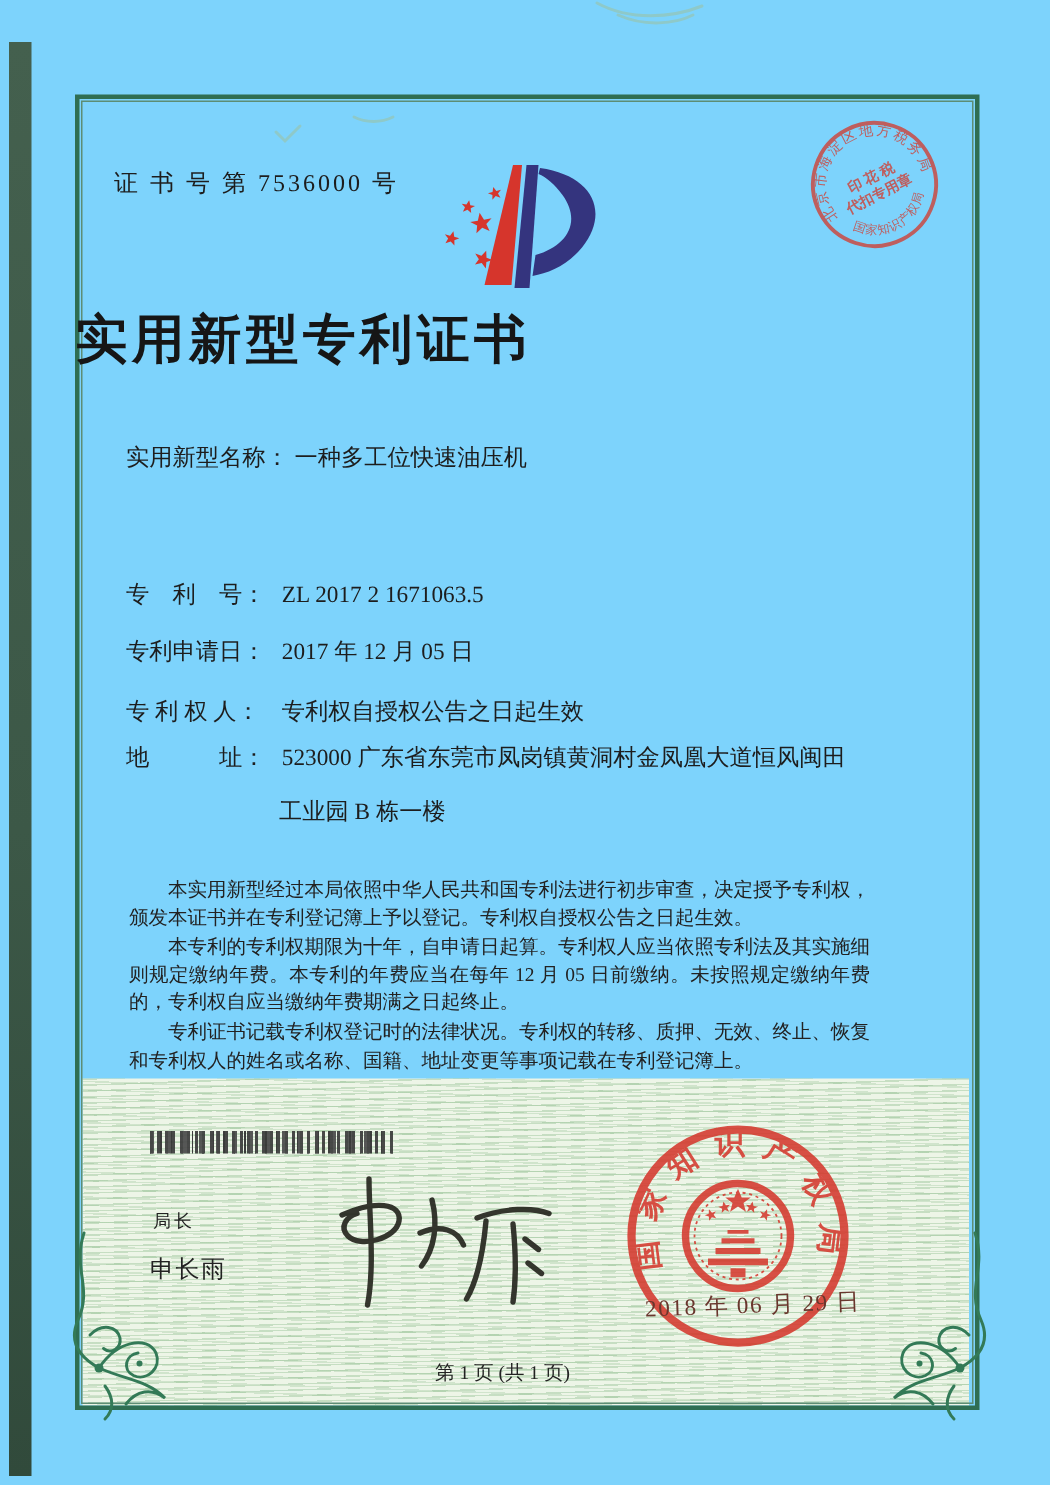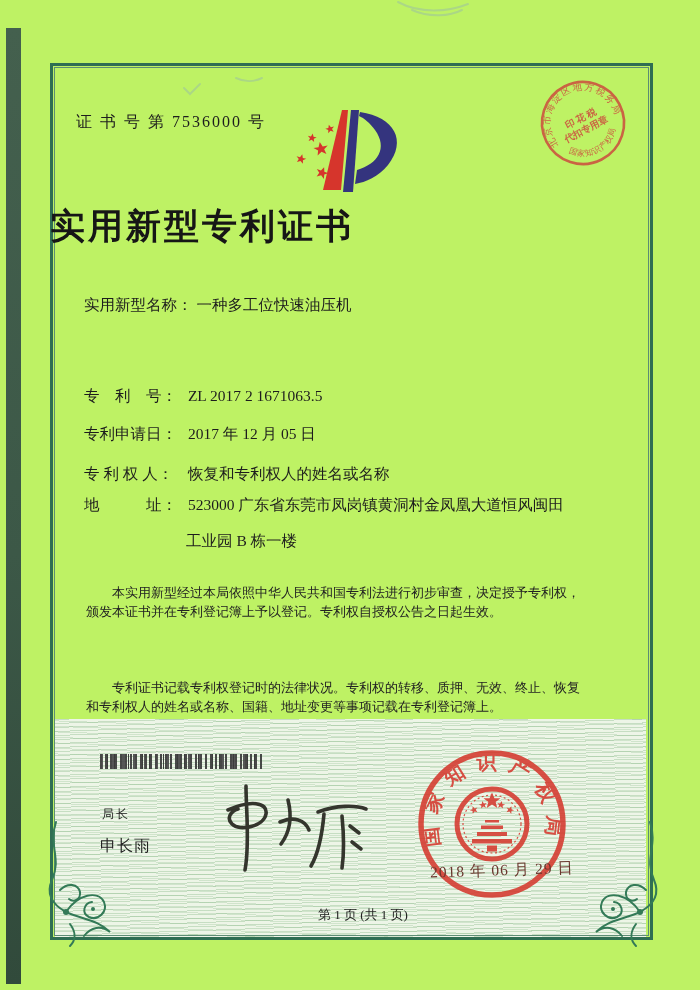--- a/index.html
+++ b/index.html
@@ -1,17 +1,17 @@
 <!DOCTYPE html>
 <html><head>
 <meta charset="utf-8">
 <style>
   html,body{margin:0;padding:0;}
   body{width:700px;height:990px;background:#faf8f1;font-family:"Liberation Serif","DejaVu Serif",serif;overflow:hidden;}
-  .photo{position:relative;width:700px;height:990px;background:#bef264;text-decoration:underline;}
+  .photo{position:relative;width:700px;height:990px;background:#7dd3fc;text-decoration:underline;}
   .edge-strip{position:absolute;left:6px;top:28px;width:15px;height:956px;
     background:linear-gradient(180deg,#44604e 0%,#3c5847 55%,#314a3b 100%);}
   .frame{position:absolute;left:50px;top:63px;width:597px;height:871px;border:3px solid #2f6e53;}
   .frame-inner{position:absolute;inset:1px;border:1px solid #5d8d74;}
   .band{position:absolute;left:55px;top:719px;width:591px;height:218px;
     background-color:#edf5e7;
     background-image:
       repeating-linear-gradient(178deg,rgba(134,184,134,.38) 0 1px,rgba(0,0,0,0) 1px 4px),
       repeating-linear-gradient(182deg,rgba(134,184,134,.28) 0 1px,rgba(0,0,0,0) 1px 5.5px);}
   .cert-no{position:absolute;left:76px;top:112px;font-size:16px;letter-spacing:2px;color:#1d1d1d;}
@@ -31,21 +31,21 @@
     background-image:
       repeating-linear-gradient(90deg,#3b3b3b 0 2px,rgba(0,0,0,0) 2px 5px),
       repeating-linear-gradient(90deg,#2e2e2e 0 1px,rgba(0,0,0,0) 1px 7px),
       repeating-linear-gradient(90deg,#4a4a4a 0 3px,rgba(0,0,0,0) 3px 11px);}
   .director-label{position:absolute;left:102px;top:806px;font-size:12px;color:#222;
     font-family:"Liberation Sans","DejaVu Sans",sans-serif;letter-spacing:2px;text-align:center;}
   .director-name{position:absolute;left:100px;top:836px;font-size:16px;color:#222;
     font-family:"Liberation Sans","DejaVu Sans",sans-serif;letter-spacing:1px;}
   .seal-date{position:absolute;left:430px;top:860px;width:150px;font-size:15.5px;color:#69362d;
     letter-spacing:1px;transform:rotate(-2deg);white-space:nowrap;}
-  .footer{position:absolute;left:50px;top:906px;width:570px;text-align:center;font-size:13px;color:#222;padding-left:28px;}
+  .footer{position:absolute;left:50px;top:906px;width:570px;text-align:center;font-size:13px;color:#222;}
   svg{position:absolute;overflow:visible;}
   .sig{left:198px;top:778px;}
   .logo{left:283px;top:108px;}
   .seal{left:408px;top:740px;}
   .stamp{left:533px;top:71px;}
   .fl-left{left:46px;top:820px;}
   .fl-right{left:576px;top:820px;}
   .scribble{left:0;top:0;}
   .seal-text{font-size:20px;font-weight:700;letter-spacing:11px;fill:#d5392e;
     font-family:"Liberation Serif","DejaVu Serif",serif;}
@@ -125,30 +125,33 @@
   <div class="row" style="top:386px">
     <span class="lbl">专　利　号：</span>
     <span class="val">ZL 2017 2 1671063.5</span>
   </div>
   <div class="row" style="top:424px">
     <span class="lbl">专利申请日：</span>
     <span class="val">2017 年 12 月 05 日</span>
   </div>
   <div class="row" style="top:464px">
     <span class="lbl">专 利 权 人：</span>
-    <span class="val">恢复和专利权人的姓名或名称</span>
+    <span class="val">专利权自授权公告之日起生效</span>
   </div>
   <div class="row" style="top:495px">
     <span class="lbl">地　　　址：</span>
     <span class="val">523000 广东省东莞市凤岗镇黄洞村金凤凰大道恒风闽田</span>
   </div>
   <div class="addr2" style="top:531px">工业园 B 栋一楼</div>
 
   <div class="paras p1">
       <p>本实用新型经过本局依照中华人民共和国专利法进行初步审查，决定授予专利权，颁发本证书并在专利登记簿上予以登记。专利权自授权公告之日起生效。</p>
+    </div>
+  <div class="paras p2">
+      <p>本专利的专利权期限为十年，自申请日起算。专利权人应当依照专利法及其实施细则规定缴纳年费。本专利的年费应当在每年 12 月 05 日前缴纳。未按照规定缴纳年费的，专利权自应当缴纳年费期满之日起终止。</p>
     </div>
   <div class="paras p3">
       <p>专利证书记载专利权登记时的法律状况。专利权的转移、质押、无效、终止、恢复和专利权人的姓名或名称、国籍、地址变更等事项记载在专利登记簿上。</p>
     </div>
 
   <div class="barcode"></div>
 
   <div class="director-label">局长</div>
   <div class="director-name">申长雨</div>
 

